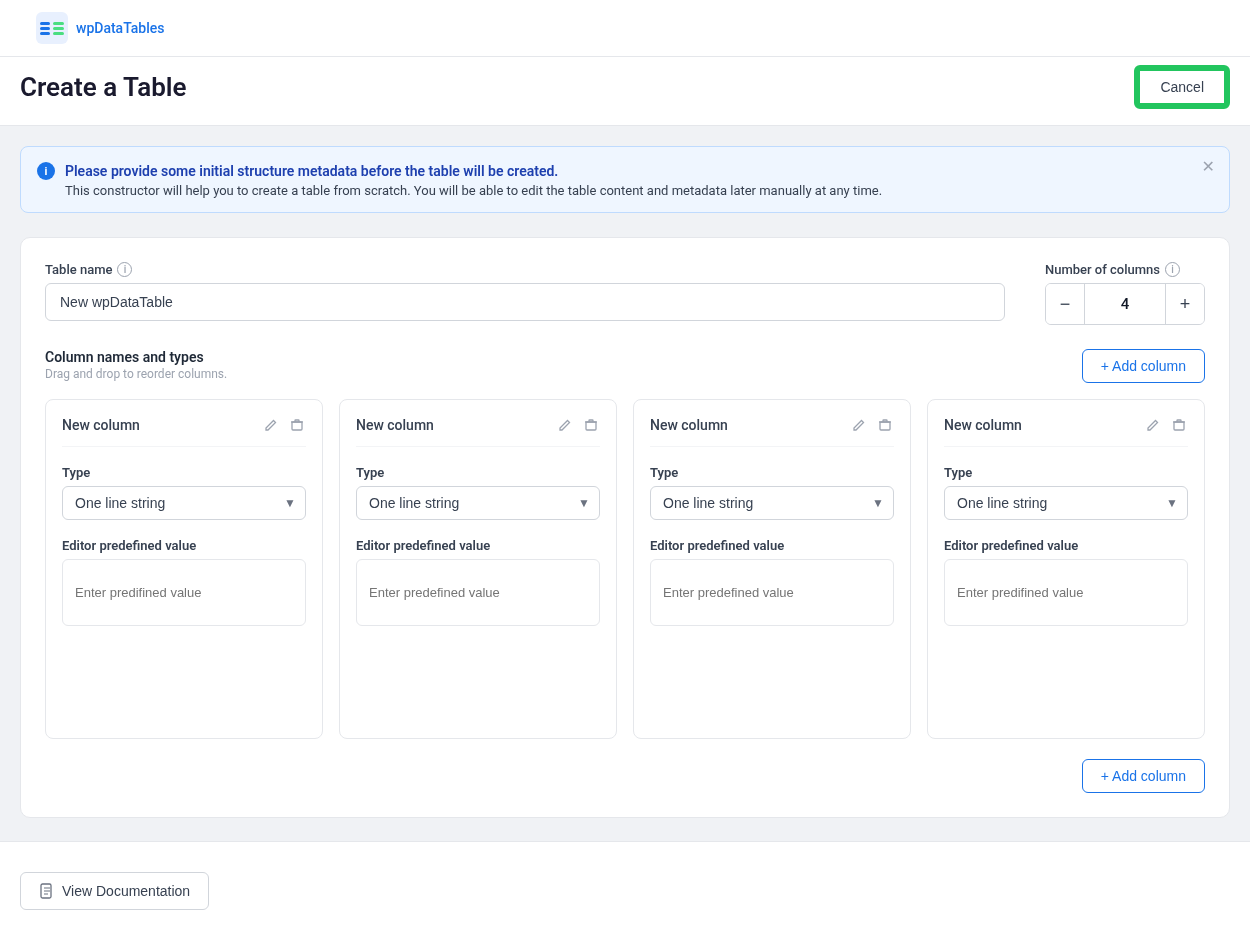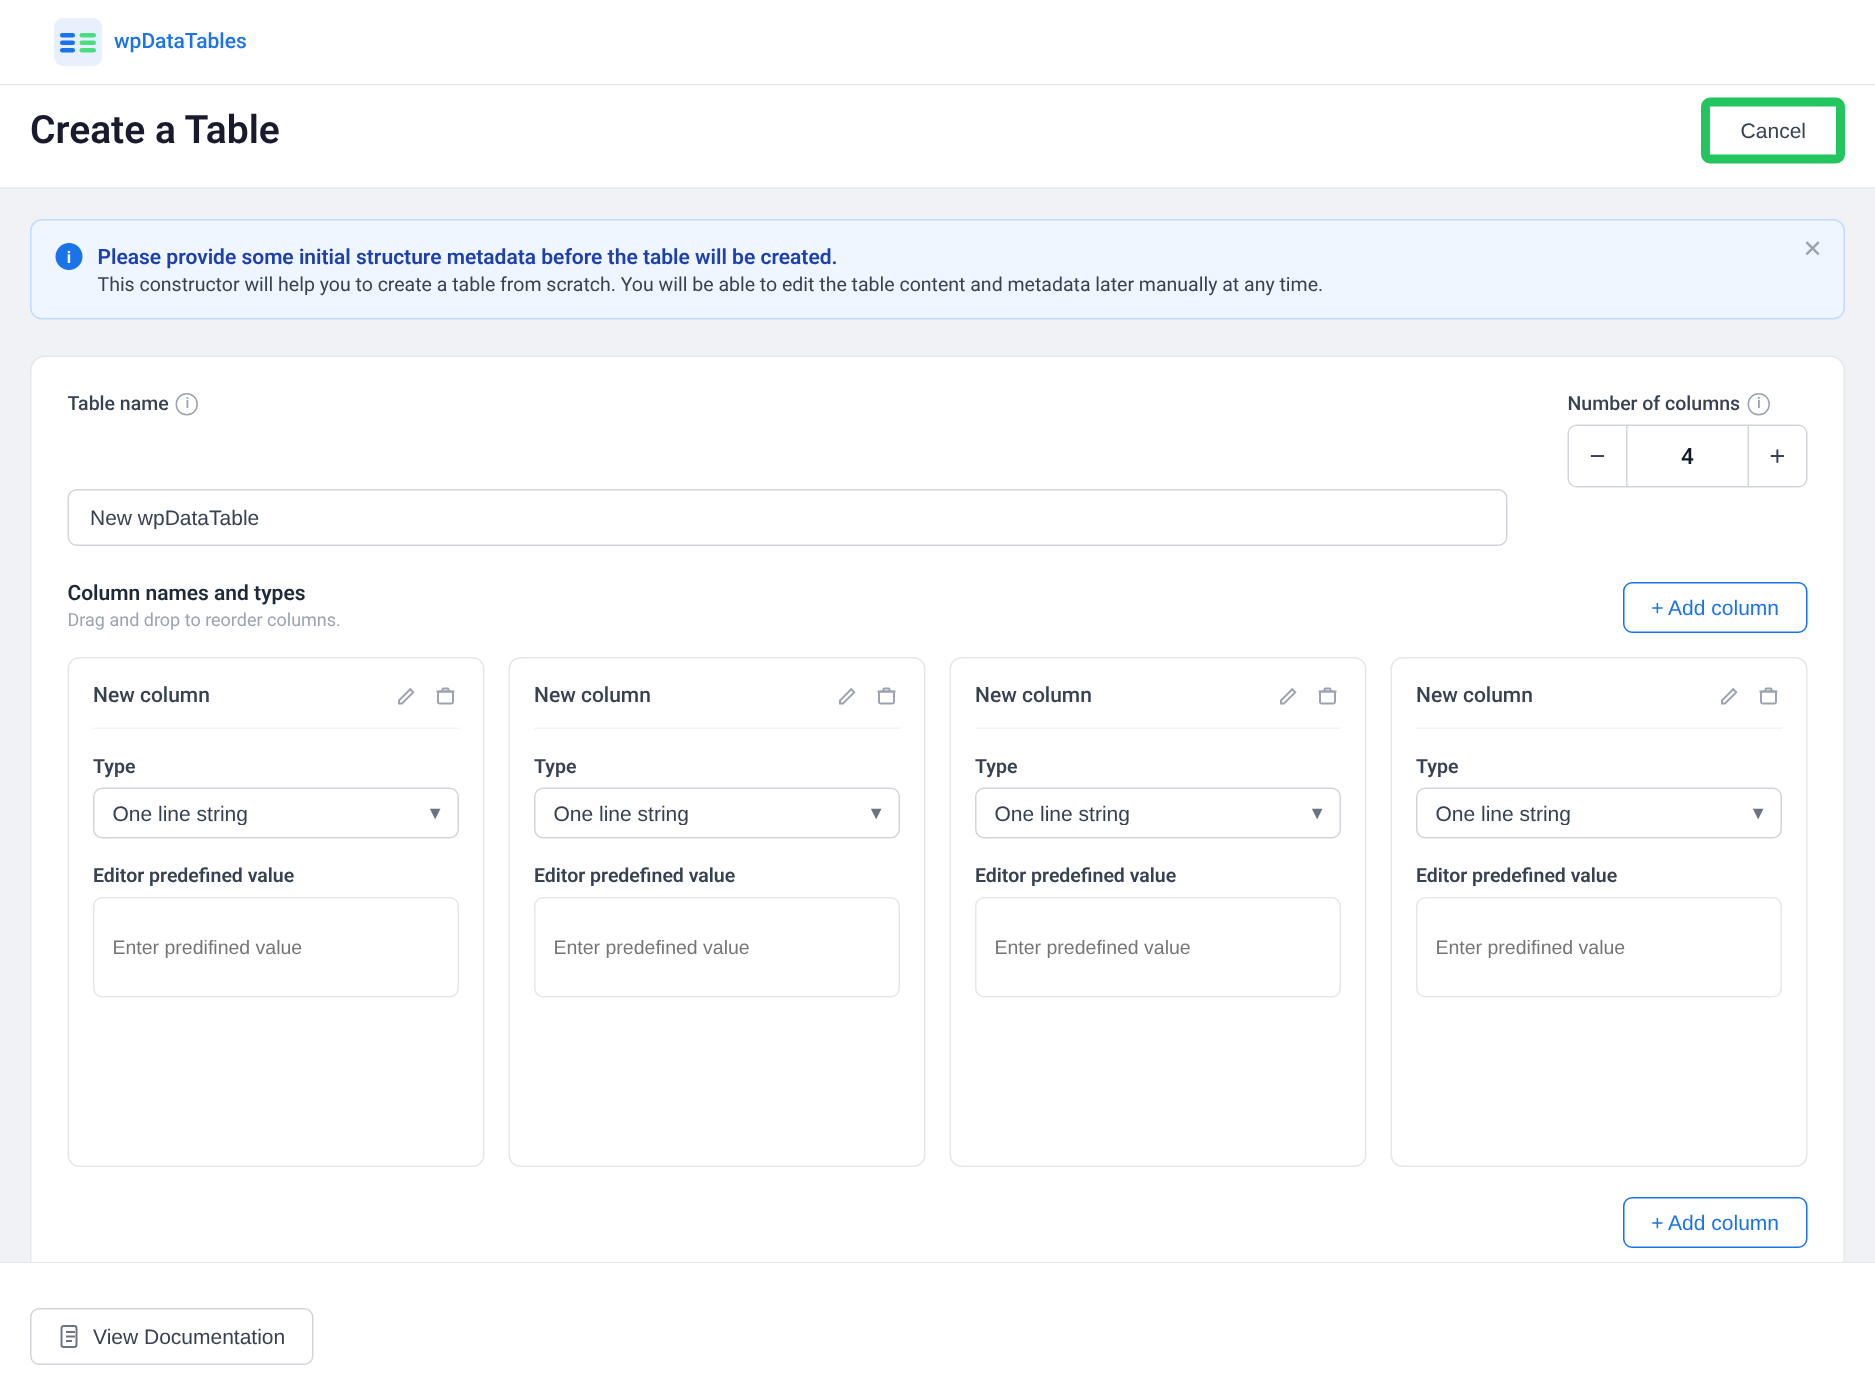--- a/index.html
+++ b/index.html
@@ -147,21 +147,20 @@
       justify-content: center;
       cursor: help;
     }
     .text-input {
       border: 1px solid #d1d5db;
       border-radius: 6px;
       padding: 10px 14px;
       font-size: 14px;
       color: #374151;
       width: 100%;
-      margin-top: 43px;
     }
     .number-control {
       display: flex;
       align-items: center;
       gap: 0;
       border: 1px solid #d1d5db;
       border-radius: 6px;
       overflow: hidden;
       width: 160px;
     }

